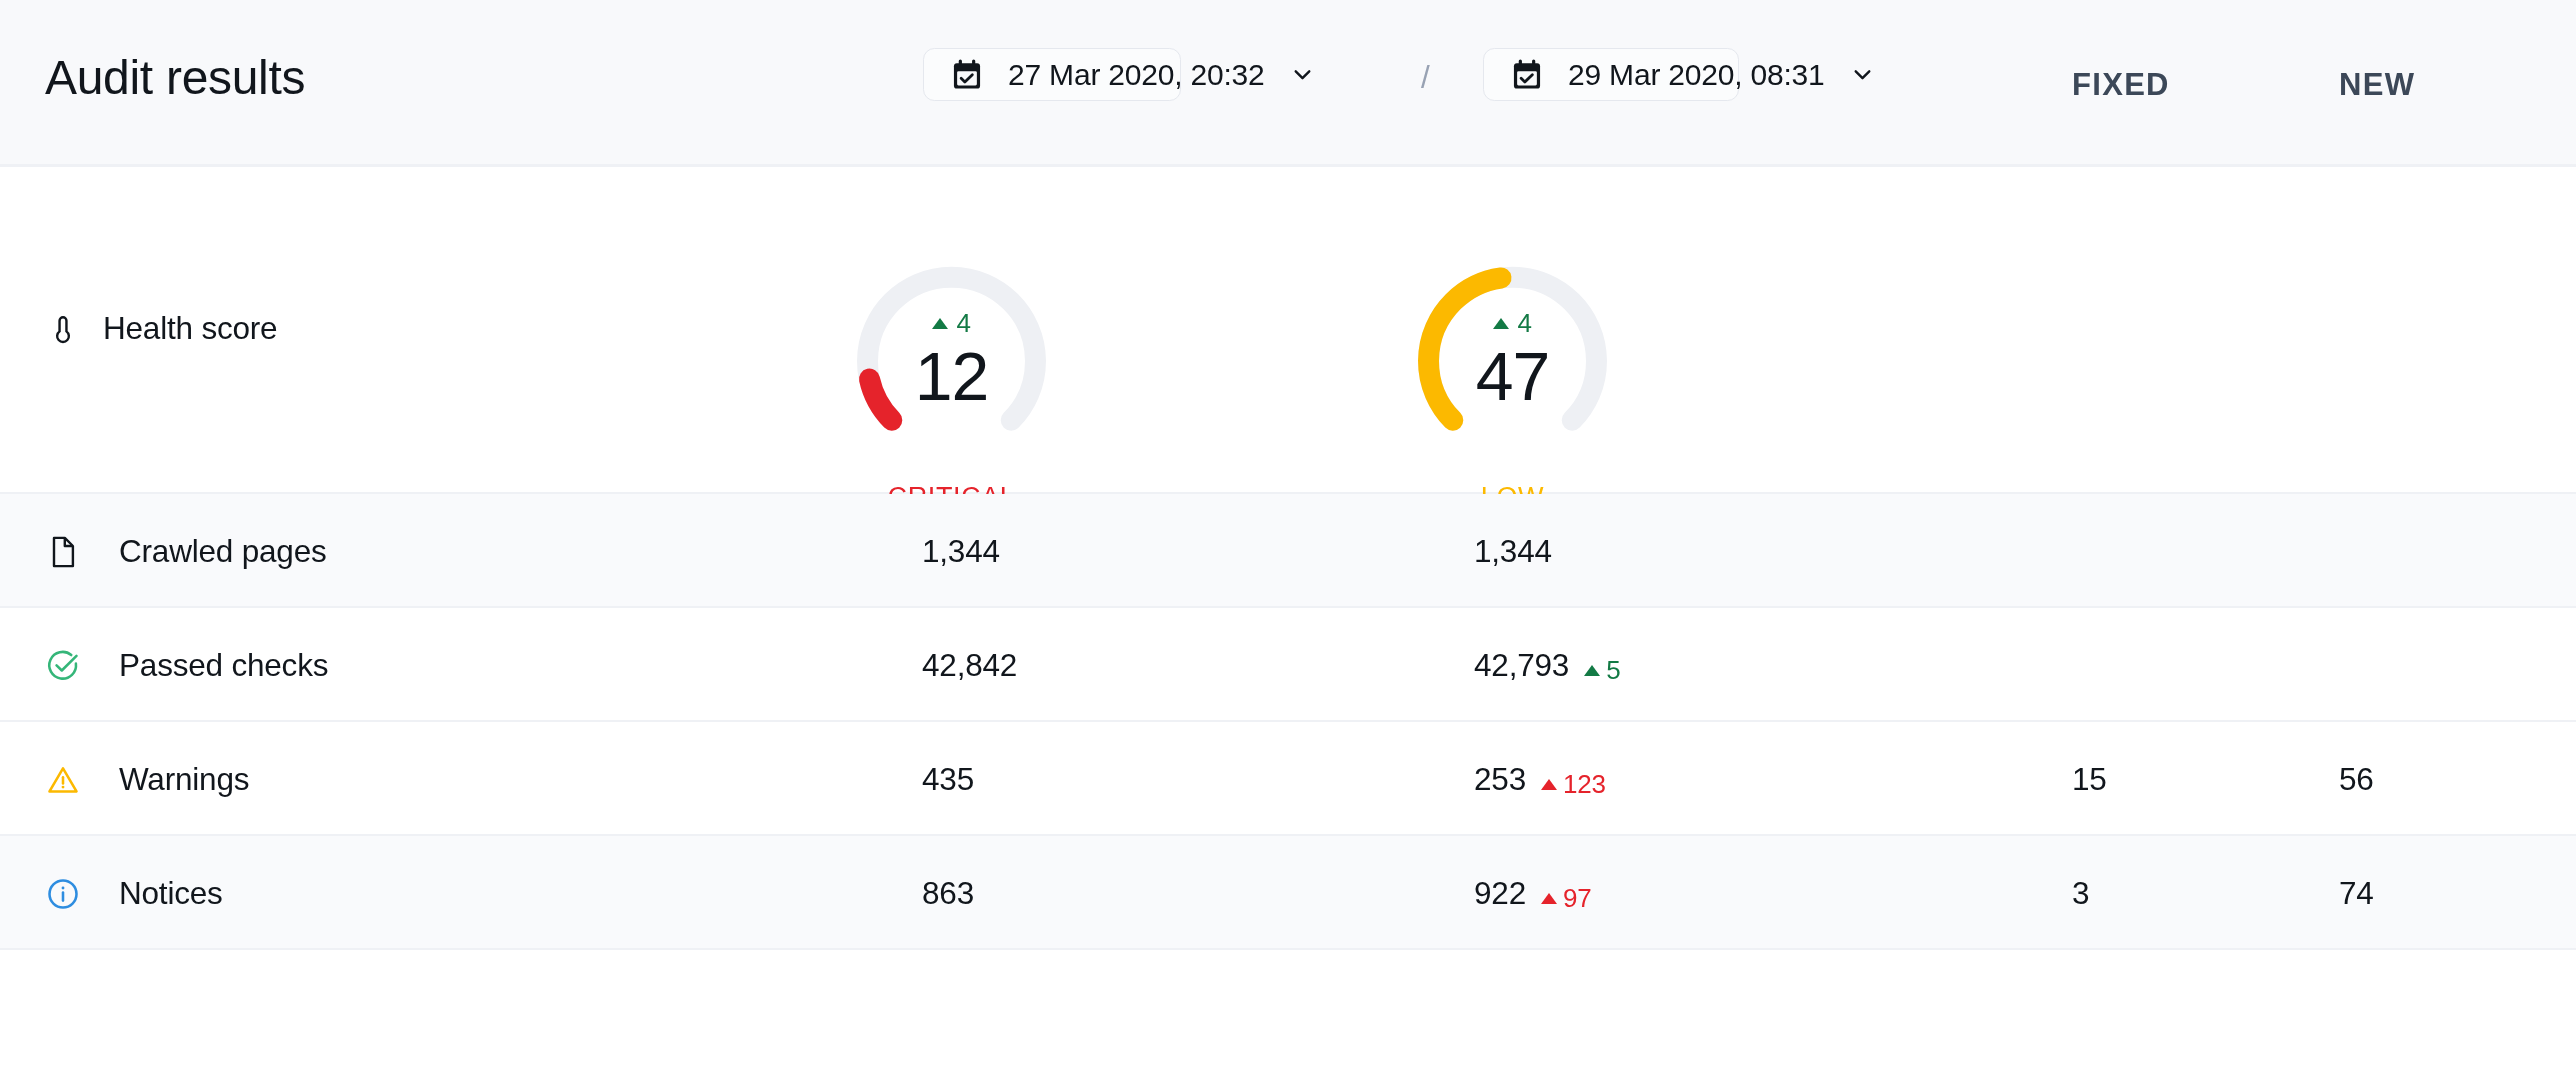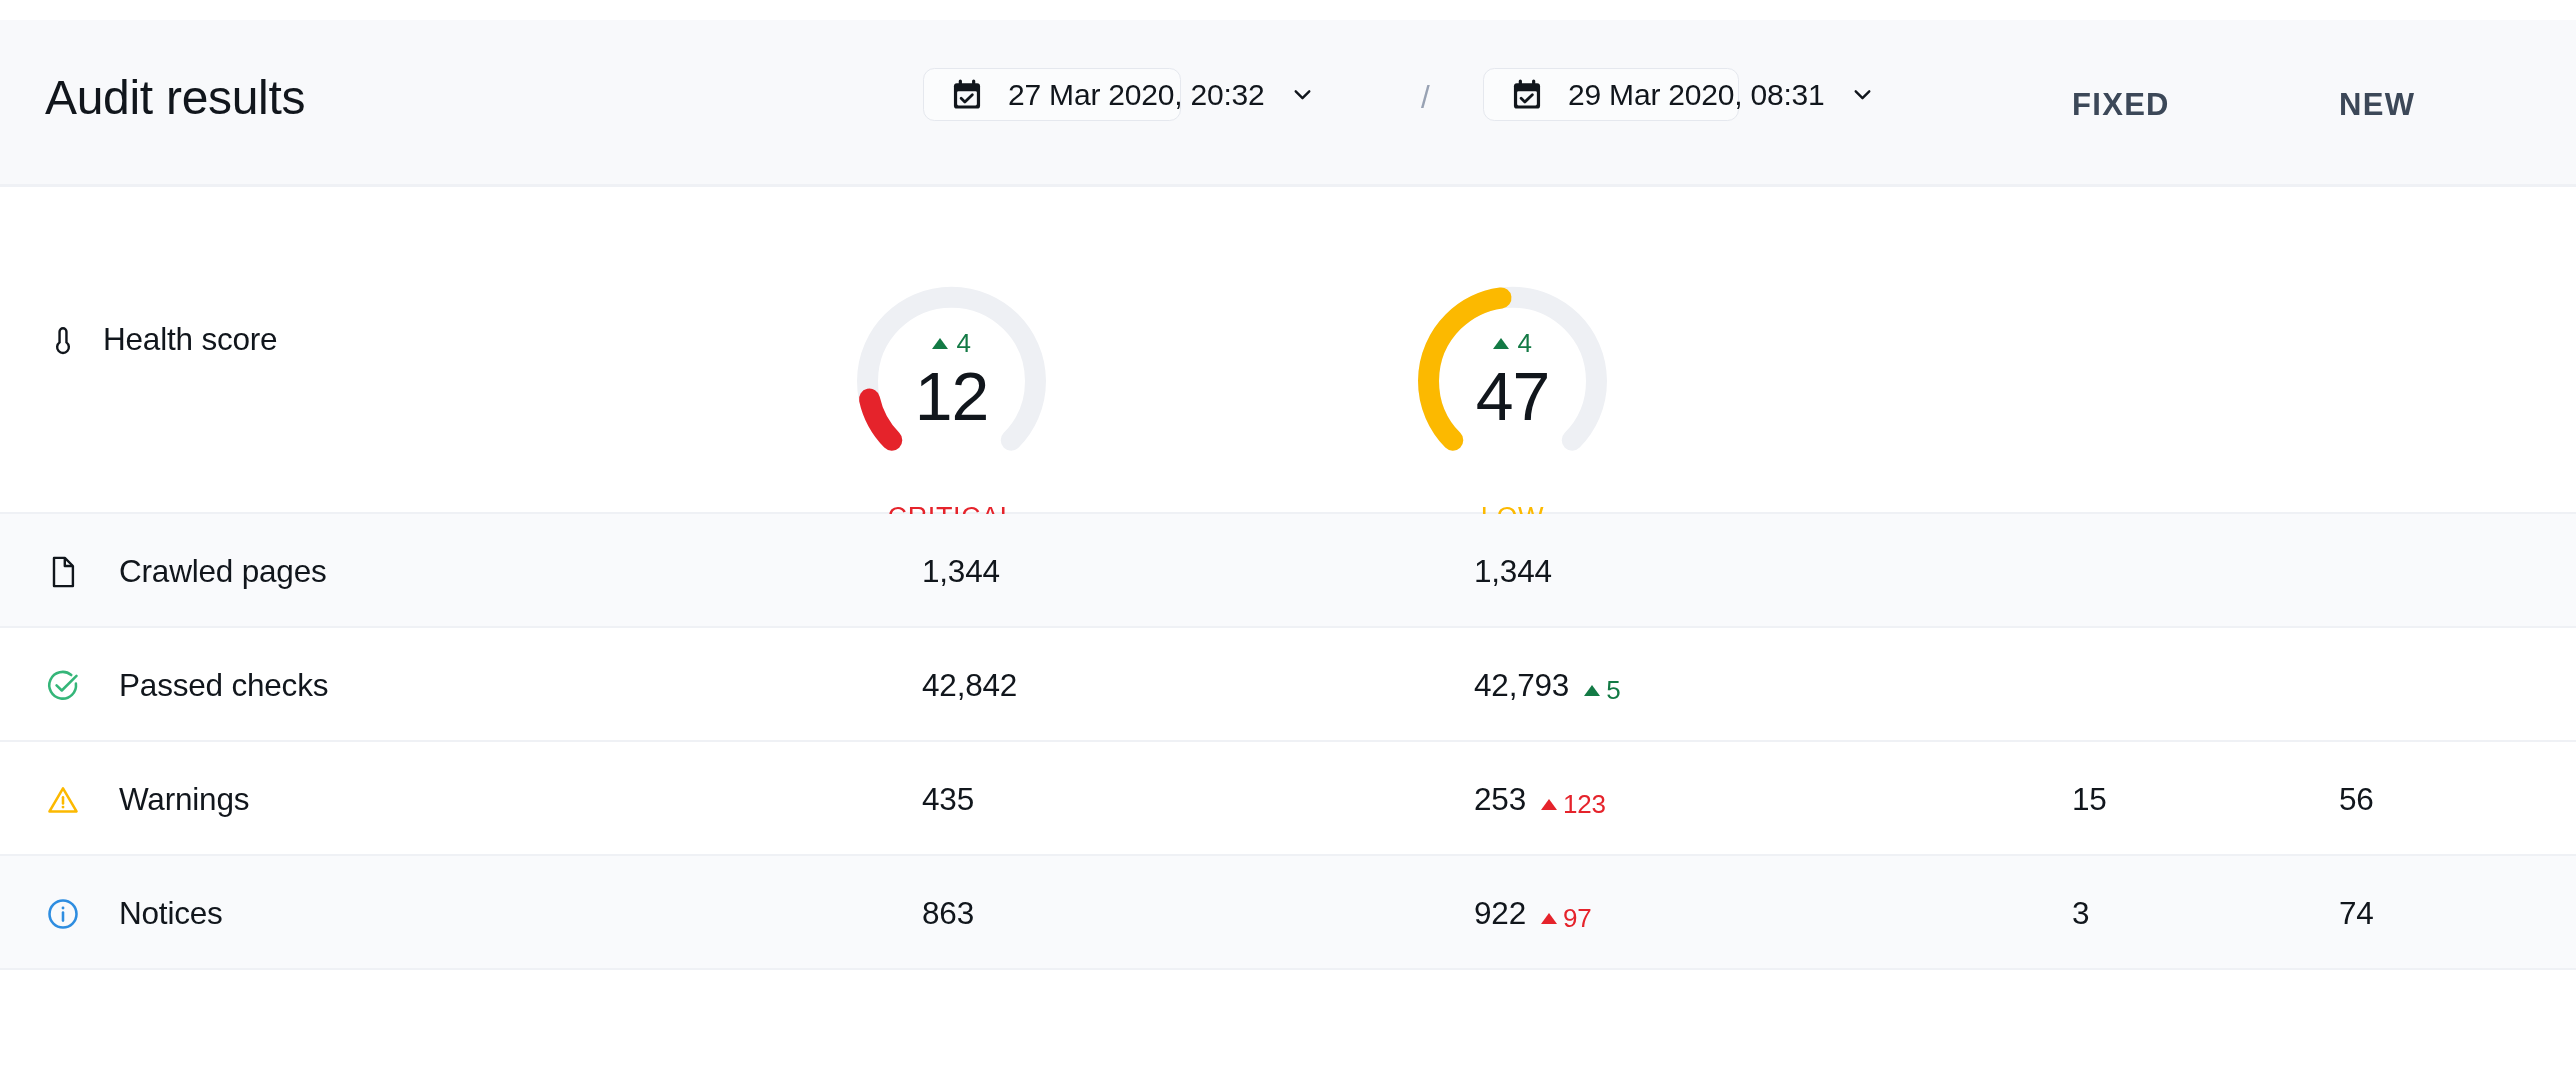--- a/index.html
+++ b/index.html
@@ -24,21 +24,20 @@
 
   
   .header {
     height: 167px;
     background: #f8f9fb;
     border-bottom: 3.8px solid #eff1f5;
     display: flex;
     align-items: center;
     box-sizing: border-box;
     position: relative;
-    margin-top: 20px;
   }
   .page-title {
     font-size: 48px;
     font-weight: 400;
     color: #11161c;
     letter-spacing: -0.3px;
     position: absolute;
     left: 45px;
     top: 50px;
   }
@@ -101,21 +100,21 @@
   .row-health { height: 327px; }
   .row-data { height: 114px; }
 
   .row-label {
     position: absolute;
     left: 45px;
     display: flex;
     align-items: center;
     gap: 22px;
   }
-  .row-health .row-label { top: 134px; }
+  .row-health .row-label { top: 143px; }
   .row-data .row-label { top: 39px; gap: 38px; }
 
   .row-icon { width: 36px; height: 36px; flex: 0 0 36px; display: block; }
   .row-name {
     font-size: 31.5px;
     color: #11161c;
     letter-spacing: -0.2px;
     white-space: nowrap;
   }
 

